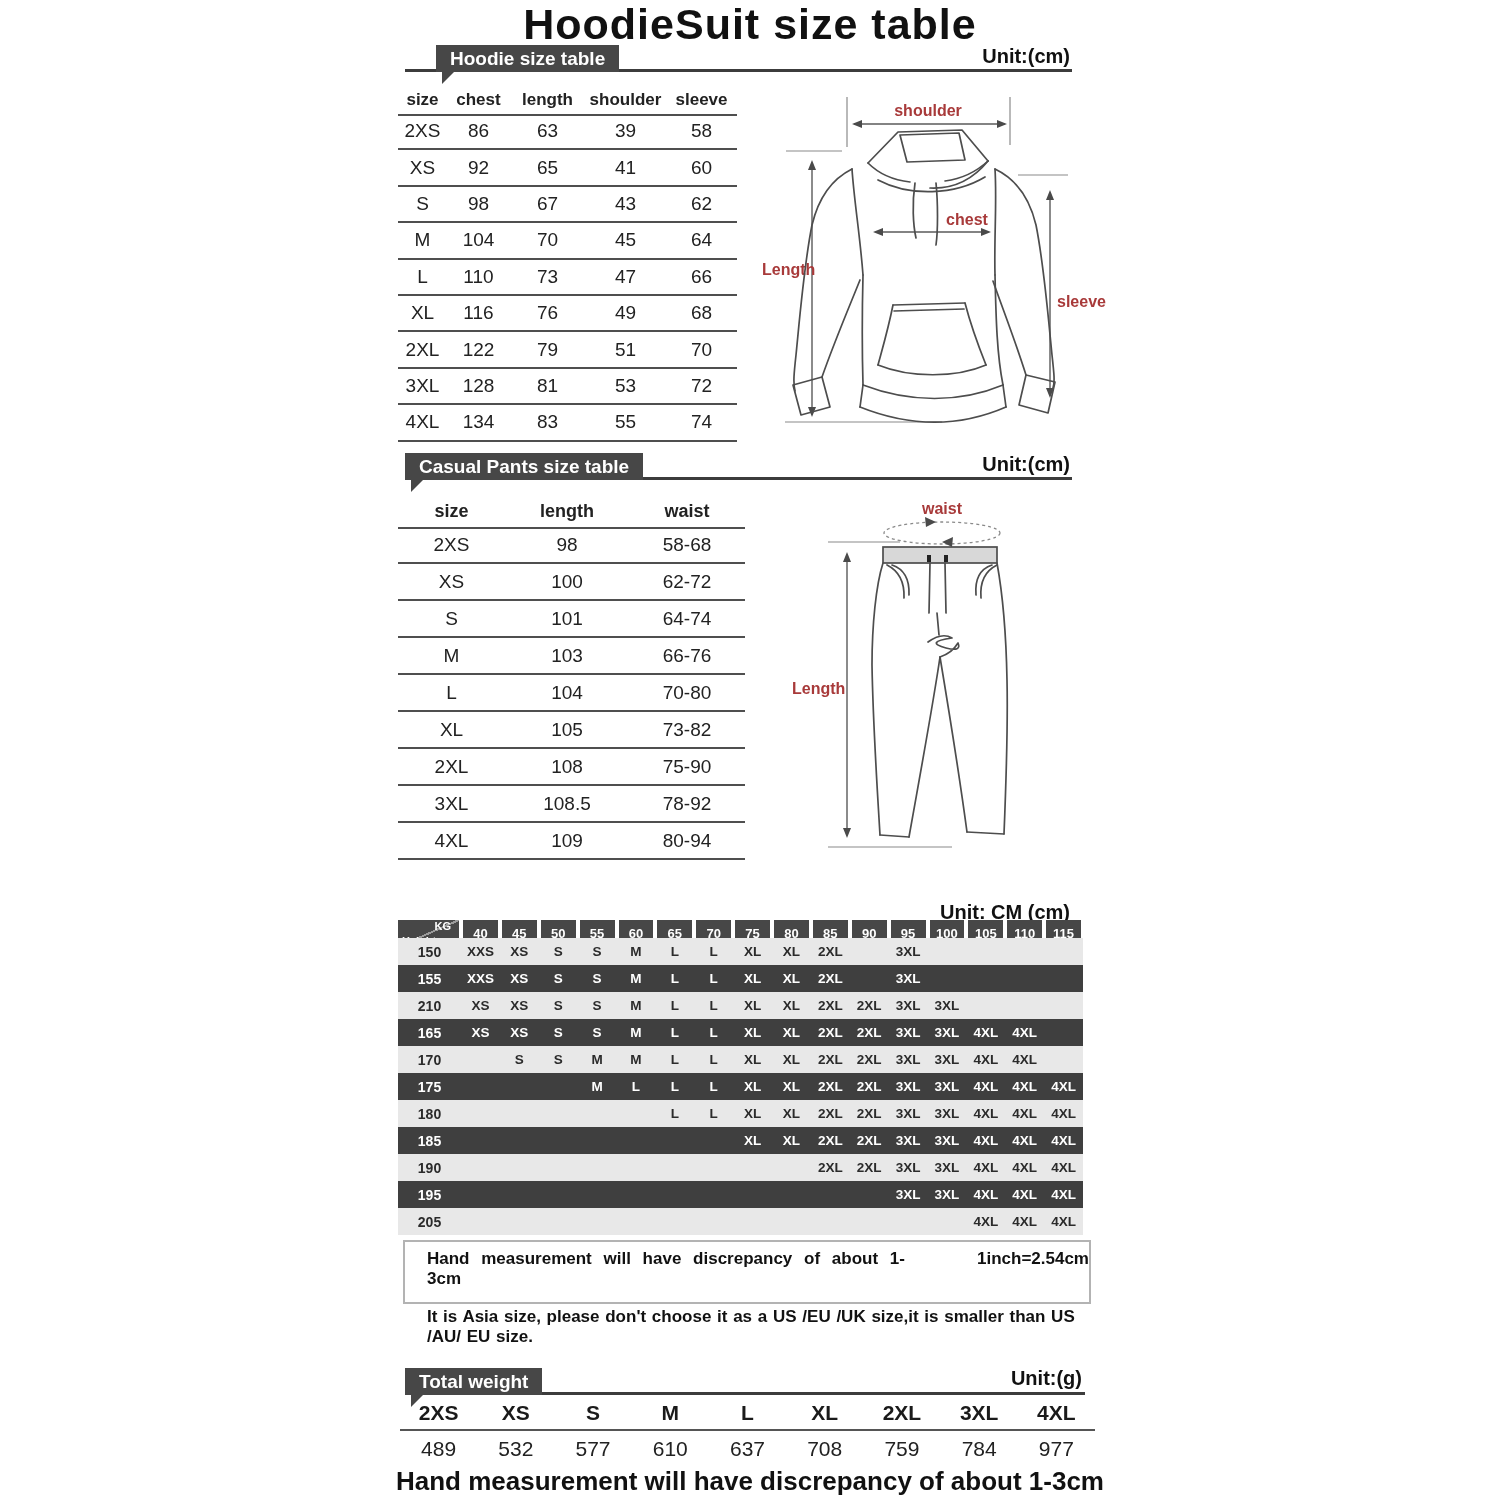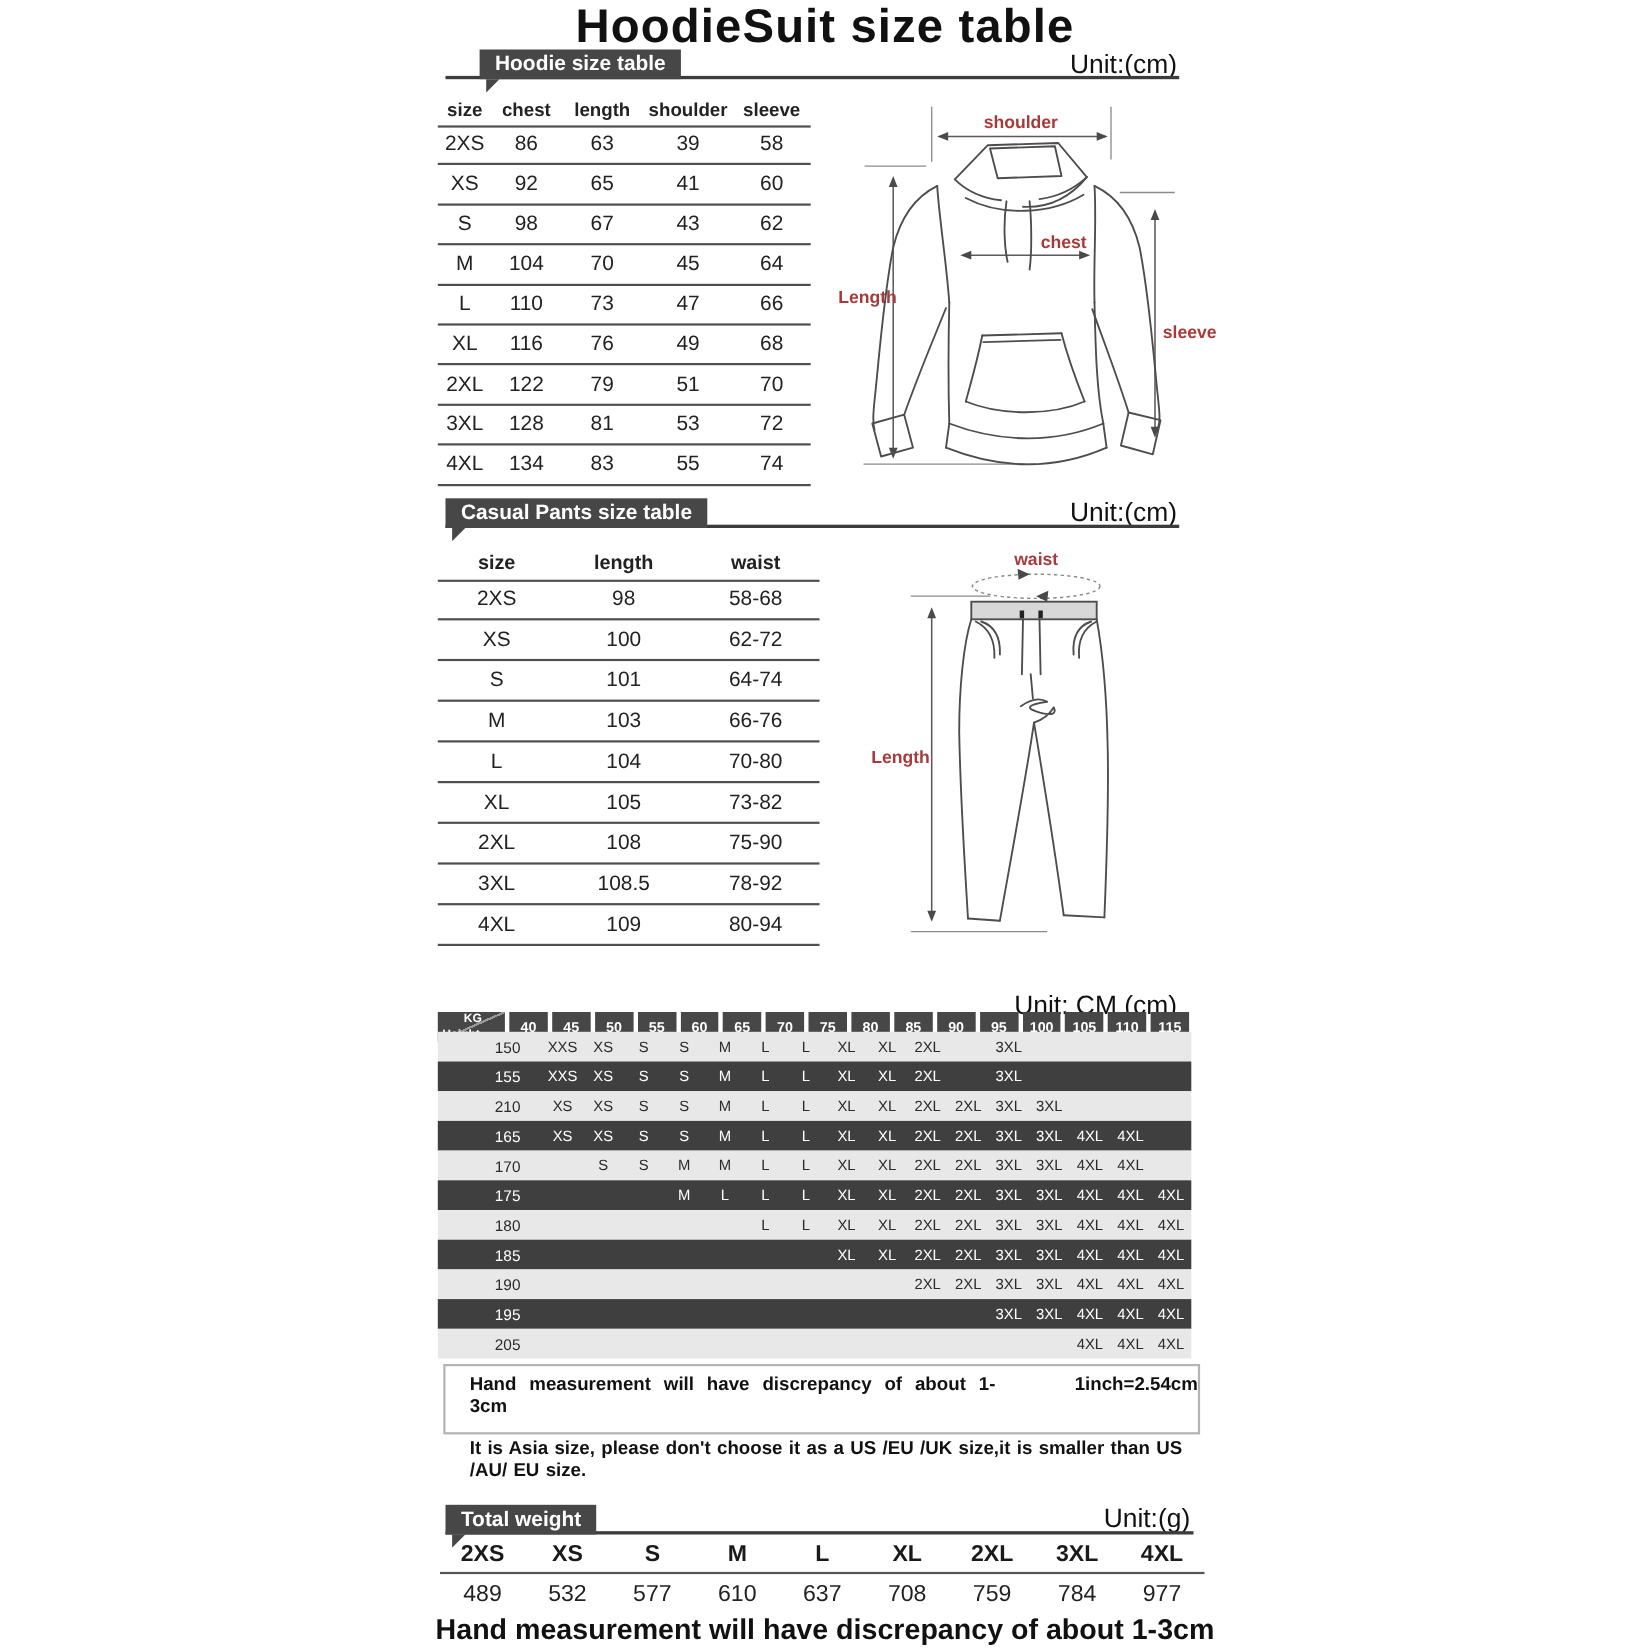--- a/index.html
+++ b/index.html
@@ -19,21 +19,21 @@
   .tab {
     position:absolute; background:#474747; color:#fff; font-weight:bold;
     display:flex; align-items:center; padding:0 14px; height:27px; font-size:19px;
     z-index:3; white-space:nowrap;
   }
   .tab.small { height:25px; font-size:15px; }
   .tab .tail {
     position:absolute; left:6px; top:100%; width:0; height:0;
     border-top:12px solid #474747; border-right:12px solid transparent;
   }
-  .unit { position:absolute; font-weight:normal; font-size:24px; color:#111; white-space:nowrap; }
+  .unit { position:absolute; font-weight:bold; font-size:20px; color:#111; white-space:nowrap; }
   .secline { position:absolute; height:3px; background:#3c3c3c; z-index:1; }
 
   
   .grid-head, .grid-row {
     display:grid; align-items:center; text-align:center;
   }
   .hoodie-cols { grid-template-columns:49px 63px 75px 81px 71px; }
   .pants-cols  { grid-template-columns:107px 124px 116px; }
   .head-row { font-weight:bold; font-size:17px; color:#222; border-bottom:2px solid #4f4f4f; }
   .pants-head { font-size:18px; }
@@ -46,23 +46,23 @@
   #matrix-head { height:27px; }
   #matrix-head > div { height:27px; }
   .mh-cell {
     background:#474747; color:#fff; font-weight:bold; font-size:13px;
     display:flex; align-items:center; justify-content:center; margin:12px 2px;
   }
   .mh-corner {
     position:relative; background:#474747; margin-right:2px;
     background-image:linear-gradient(to bottom right, rgba(0,0,0,0) calc(50% - 1px), #9a9a9a calc(50% - 1px), #9a9a9a calc(50% + 1px), rgba(0,0,0,0) calc(50% + 1px));
   }
-  .mh-corner .ck { position:absolute; top:0px; right:21px; font-size:11px; font-weight:bold; color:#fff; }
+  .mh-corner .ck { position:absolute; top:0px; right:8px; font-size:11px; font-weight:bold; color:#fff; }
   .mh-corner .ch { position:absolute; bottom:0px; left:4px; font-size:11px; font-weight:bold; color:#fff; }
-  #matrix-body .m-grid { height:27px; font-weight:normal; font-size:13.5px;padding-left:32px; }
+  #matrix-body .m-grid { height:27px; font-weight:bold; font-size:13.5px; }
   #matrix-body .m-grid > div:first-child { font-size:14px; }
   #matrix-body .m-grid:nth-child(odd)  { background:#e8e8e8; color:#2b2b2b; }
   #matrix-body .m-grid:nth-child(even) { background:#3f3f3f; color:#ffffff; }
 
   
   .note-box {
     position:absolute; border:2px solid #b3b3b3; background:#fff;
     box-sizing:border-box; padding:7px 0 0 22px; font-weight:bold; font-size:17px; color:#111;
   }
   .note-line1 { display:flex; gap:62px; }

